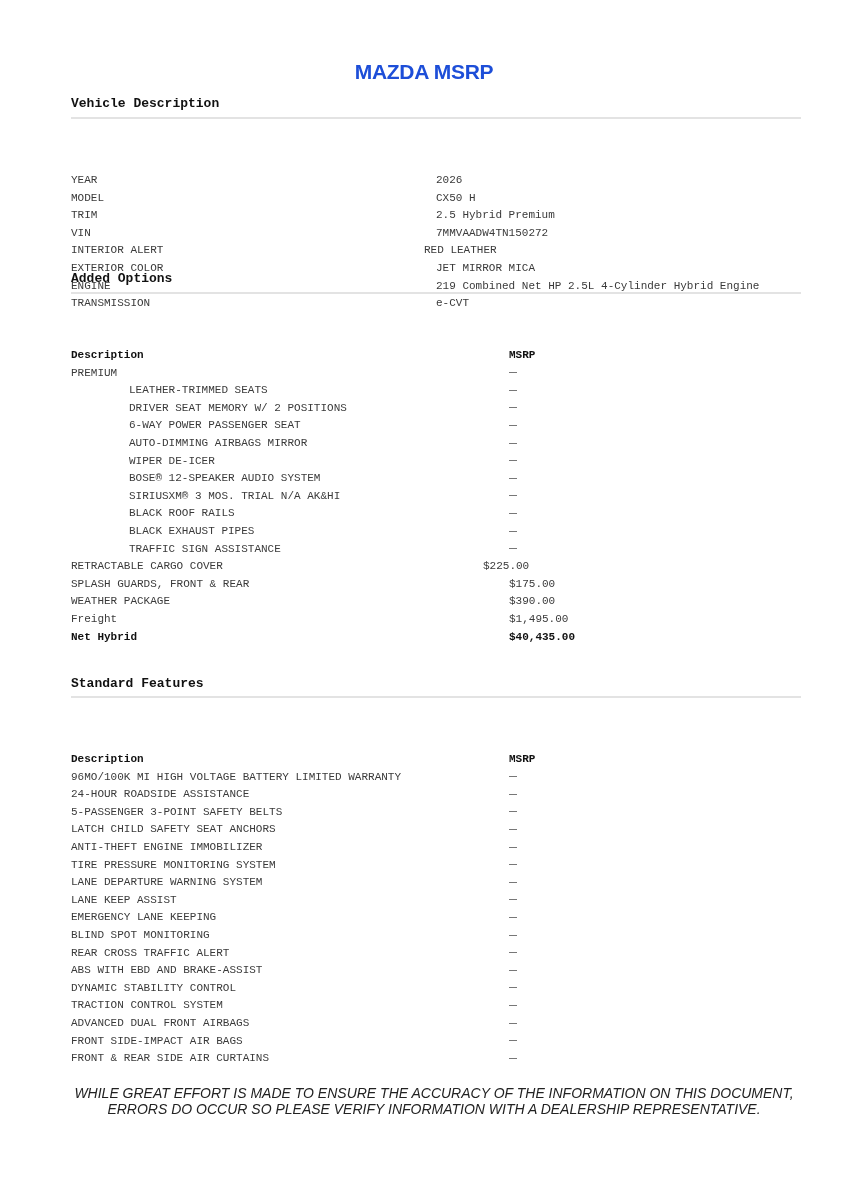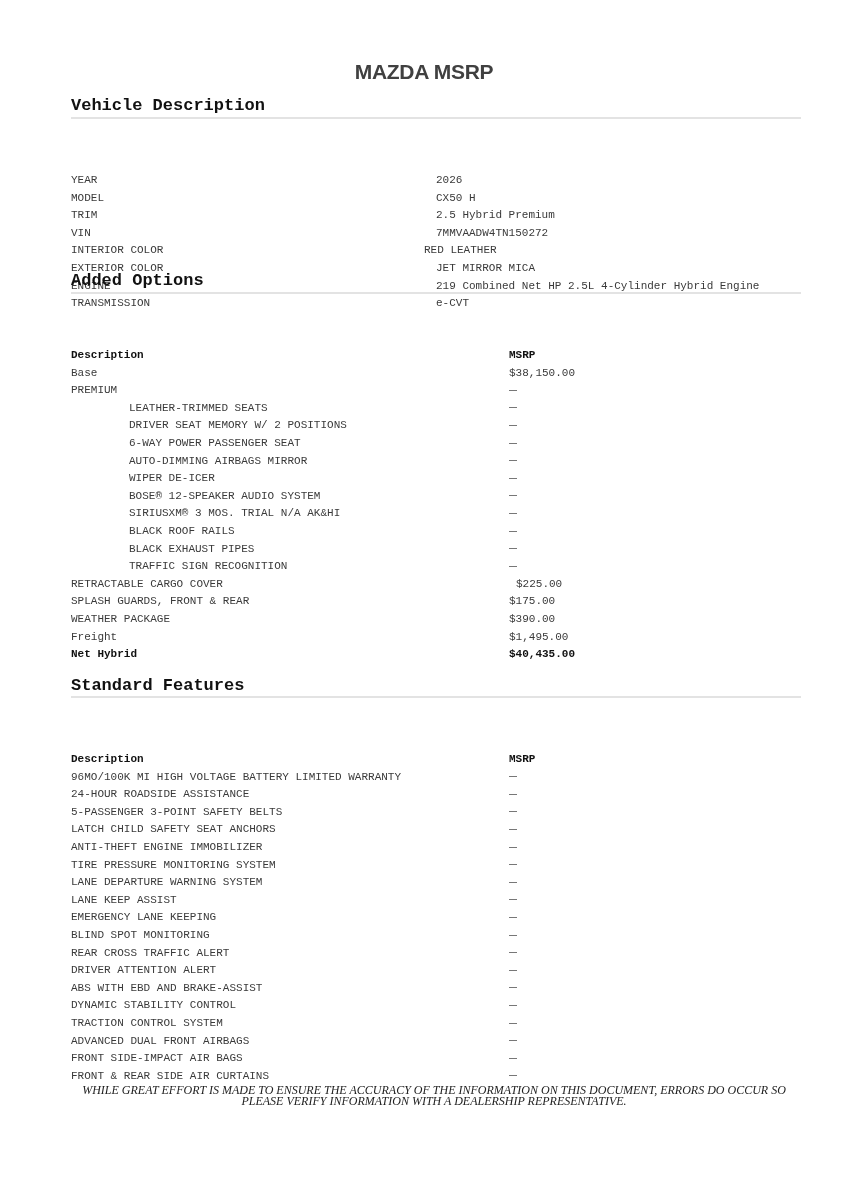--- a/index.html
+++ b/index.html
@@ -1,38 +1,38 @@
 <!DOCTYPE html>
 <html><head>
   <meta charset="utf-8">
   <style>
     html, body { margin: 0; padding: 0; background: #ffffff; }
     body { width: 848px; height: 1200px; position: relative; overflow: hidden; color: #333; }
     .title {
       position: absolute; left: 0; right: 0; top: 60px;
       text-align: center; font-family: "Liberation Sans", sans-serif;
-      font-weight: bold; font-size: 21px; color: #404040; letter-spacing: -0.3px;
+      font-weight: bold; font-size: 21px; color: #1d4ed8; letter-spacing: -0.3px;
     }
     .mono { font-family: "Liberation Mono", monospace; font-size: 11px; }
     .section-head {
       position: absolute; left: 71px; font-family: "Liberation Mono", monospace;
-      font-weight: bold; font-size: 17px; color: #111;
+      font-weight: bold; font-size: 13px; color: #111;
     }
     .rule { position: absolute; left: 71px; width: 730px; height: 2px; background: #e3e3e3; }
     .rows { position: absolute; left: 71px; width: 730px; margin-top: 44px; }
     .row { height: 17.6px; line-height: 17.6px; position: relative; white-space: nowrap; color: #3a3a3a; }
     .row .lbl { position: absolute; left: 0; }
     .row .val { position: absolute; }
     .row.indent .lbl { left: 58px; }
     .row.bold { font-weight: bold; color: #111; }
     .dash { display: inline-block; width: 8px; height: 1px; background: #777; vertical-align: middle; }
     .footer {
       position: absolute; left: 70px; right: 50px; top: 1085px;
-      text-align: center; font-family: Liberation Serif, serif;
-      font-style: italic; font-size: 12px; color: #222; line-height: 11px;
+      text-align: center; font-family: Liberation Sans, sans-serif;
+      font-style: italic; font-size: 14px; color: #222; line-height: 16px;
     }
   </style>
 </head>
 <body>
 
 <div class="title">MAZDA MSRP</div>
 
 <div class="section-head" style="top:96px;">Vehicle Description</div>
 <div class="rule" style="top:117px;"></div>
 <div class="rows mono" id="vd-rows" style="top:128px;">
@@ -46,21 +46,21 @@
     </div>
     <div class="row">
       <span class="lbl">TRIM</span>
       <span class="val" style="left: 365px;">2.5 Hybrid Premium</span>
     </div>
     <div class="row">
       <span class="lbl">VIN</span>
       <span class="val" style="left: 365px;">7MMVAADW4TN150272</span>
     </div>
     <div class="row">
-      <span class="lbl">INTERIOR COLOR</span>
+      <span class="lbl">INTERIOR ALERT</span>
       <span class="val" style="left: 353px;">RED LEATHER</span>
     </div>
     <div class="row">
       <span class="lbl">EXTERIOR COLOR</span>
       <span class="val" style="left: 365px;">JET MIRROR MICA</span>
     </div>
     <div class="row">
       <span class="lbl">ENGINE</span>
       <span class="val" style="left: 365px;">219 Combined Net HP 2.5L 4-Cylinder Hybrid Engine</span>
     </div>
@@ -72,24 +72,20 @@
 
 <div class="section-head" style="top:271px;">Added Options</div>
 <div class="rule" style="top:292px;"></div>
 <div class="rows mono" style="top:303px;">
   <div class="row bold">
     <span class="lbl">Description</span>
     <span class="val" style="left:438px;">MSRP</span>
   </div>
   <div id="ao-rows">
       <div class="row">
-        <span class="lbl">Base</span>
-        <span class="val" style="left: 438px;">$38,150.00</span>
-      </div>
-      <div class="row">
         <span class="lbl">PREMIUM</span>
         <span class="val" style="left: 438px;"><span class="dash"></span></span>
       </div>
       <div class="row indent">
         <span class="lbl">LEATHER-TRIMMED SEATS</span>
         <span class="val" style="left: 438px;"><span class="dash"></span></span>
       </div>
       <div class="row indent">
         <span class="lbl">DRIVER SEAT MEMORY W/ 2 POSITIONS</span>
         <span class="val" style="left: 438px;"><span class="dash"></span></span>
@@ -116,26 +112,26 @@
       </div>
       <div class="row indent">
         <span class="lbl">BLACK ROOF RAILS</span>
         <span class="val" style="left: 438px;"><span class="dash"></span></span>
       </div>
       <div class="row indent">
         <span class="lbl">BLACK EXHAUST PIPES</span>
         <span class="val" style="left: 438px;"><span class="dash"></span></span>
       </div>
       <div class="row indent">
-        <span class="lbl">TRAFFIC SIGN RECOGNITION</span>
+        <span class="lbl">TRAFFIC SIGN ASSISTANCE</span>
         <span class="val" style="left: 438px;"><span class="dash"></span></span>
       </div>
       <div class="row">
         <span class="lbl">RETRACTABLE CARGO COVER</span>
-        <span class="val" style="left: 445px;">$225.00</span>
+        <span class="val" style="left: 412px;">$225.00</span>
       </div>
       <div class="row">
         <span class="lbl">SPLASH GUARDS, FRONT &amp; REAR</span>
         <span class="val" style="left: 438px;">$175.00</span>
       </div>
       <div class="row">
         <span class="lbl">WEATHER PACKAGE</span>
         <span class="val" style="left: 438px;">$390.00</span>
       </div>
       <div class="row">
@@ -195,24 +191,20 @@
       </div>
       <div class="row">
         <span class="lbl">BLIND SPOT MONITORING</span>
         <span class="val" style="left: 438px;"><span class="dash"></span></span>
       </div>
       <div class="row">
         <span class="lbl">REAR CROSS TRAFFIC ALERT</span>
         <span class="val" style="left: 438px;"><span class="dash"></span></span>
       </div>
       <div class="row">
-        <span class="lbl">DRIVER ATTENTION ALERT</span>
-        <span class="val" style="left: 438px;"><span class="dash"></span></span>
-      </div>
-      <div class="row">
         <span class="lbl">ABS WITH EBD AND BRAKE-ASSIST</span>
         <span class="val" style="left: 438px;"><span class="dash"></span></span>
       </div>
       <div class="row">
         <span class="lbl">DYNAMIC STABILITY CONTROL</span>
         <span class="val" style="left: 438px;"><span class="dash"></span></span>
       </div>
       <div class="row">
         <span class="lbl">TRACTION CONTROL SYSTEM</span>
         <span class="val" style="left: 438px;"><span class="dash"></span></span>

